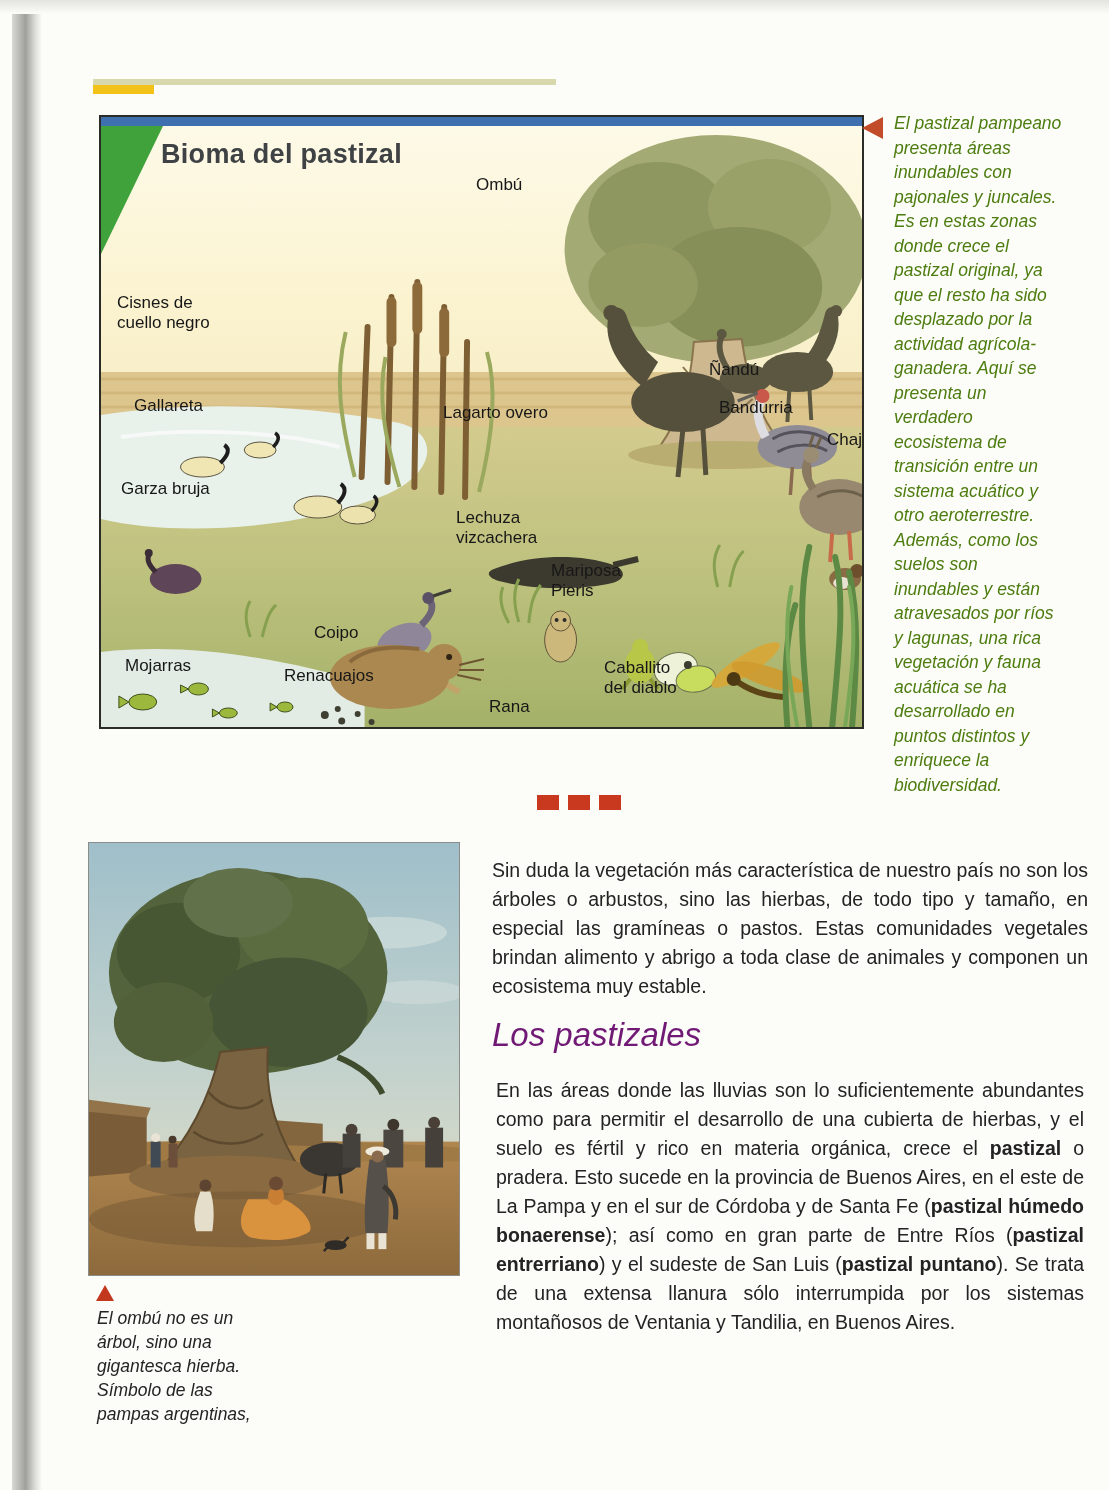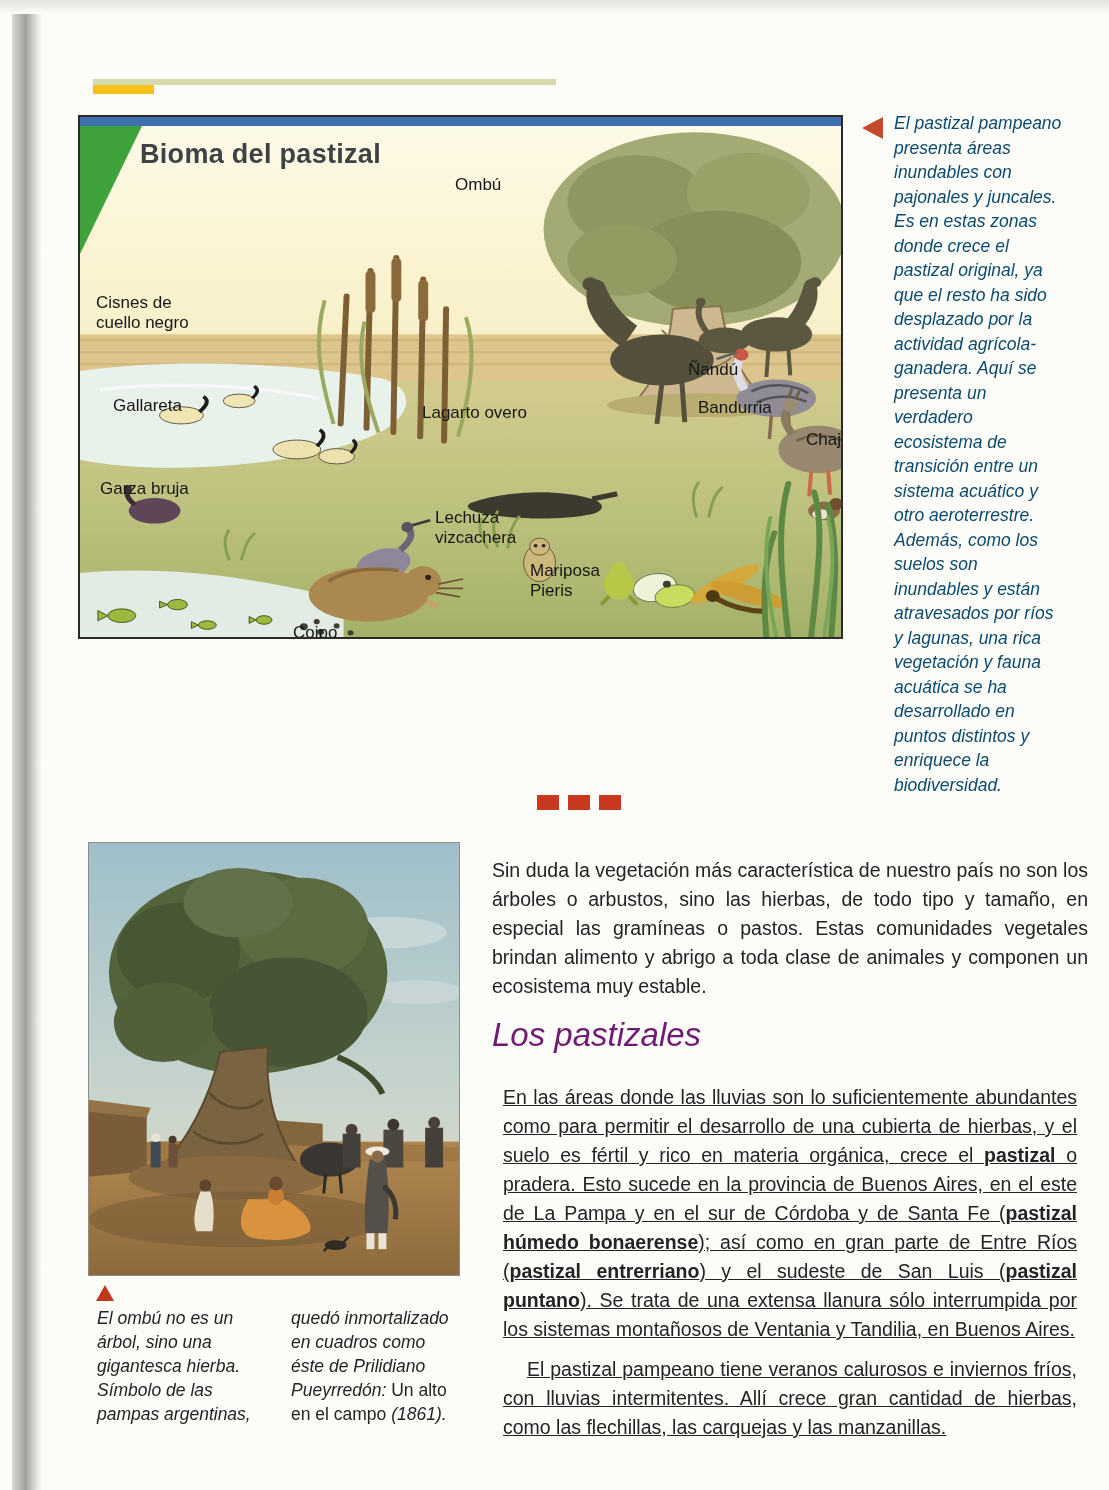--- a/index.html
+++ b/index.html
@@ -15,38 +15,38 @@
   .scan-edge-top{position:absolute;left:0;top:0;width:100%;height:14px;
     background:linear-gradient(to bottom,#e3e3e0,#fcfcf9);}
 
   
   .header{position:absolute;left:93px;top:42px;font-size:24px;color:#3d3d3d;letter-spacing:.3px;}
   .header .num{margin-right:14px;}
   .rule-khaki{position:absolute;left:93px;top:79px;width:463px;height:6px;background:#d7d9ad;}
   .rule-yellow{position:absolute;left:93px;top:85px;width:61px;height:9px;background:#f2c218;}
 
   
-  .panel{position:absolute;left:78px;top:115px;width:765px;height:524px;
+  .panel{position:absolute;left:99px;top:115px;width:765px;height:614px;
     border:2px solid #2b2b27;box-sizing:border-box;background:#f8f1cf;overflow:hidden;}
   .panel .bluebar{position:absolute;left:0;top:0;width:100%;height:9px;background:#3e6fae;z-index:3;}
   .panel .greentri{position:absolute;left:0;top:9px;width:62px;height:128px;z-index:3;
     background:#3fa23b;clip-path:polygon(0 0,100% 0,0 100%);}
   .panel .scene{position:absolute;left:0;top:0;width:100%;height:100%;z-index:1;}
   .panel-title{position:absolute;left:60px;top:22px;z-index:4;
     font-size:27px;font-weight:bold;color:#3e4244;letter-spacing:.3px;}
   .labels-layer{position:absolute;left:0;top:0;width:100%;height:100%;z-index:4;}
   .scene-label{position:absolute;font-size:17px;line-height:20px;
     color:#171717;white-space:pre-line;}
 
   
   .side-pointer{position:absolute;left:862px;top:117px;width:0;height:0;
     border-top:11px solid transparent;border-bottom:11px solid transparent;
     border-right:21px solid #c24b2a;}
   .sidebar-text{position:absolute;left:894px;top:111px;width:172px;
-    font-style:italic;font-size:17.5px;line-height:24.5px;color:#0c4a6e;}
+    font-style:italic;font-size:17.5px;line-height:24.5px;color:#4d7c0f;}
 
   
   .section-title{position:absolute;left:93px;top:742px;width:972px;text-align:center;
     font-size:34px;font-weight:bold;color:#45494b;letter-spacing:.4px;}
   .section-squares{position:absolute;left:93px;top:795px;width:972px;
     display:flex;justify-content:center;gap:9px;}
   .sq{width:22px;height:15px;background:#c8391f;}
 
   
   .painting{position:absolute;left:88px;top:842px;width:372px;height:434px;
@@ -61,21 +61,21 @@
   .caption .col2{width:166px;}
   .caption .r, .r{font-style:normal;}
 
   
   .intro{position:absolute;left:492px;top:836px;width:596px;
     font-size:19.5px;line-height:29px;color:#232323;text-align:justify;}
   .subheading{position:absolute;left:492px;top:1016px;
     font-size:33px;font-weight:normal;font-style:italic;color:#701a75;}
   .bodytext{position:absolute;left:492px;top:1072px;width:596px;
     font-size:19.5px;line-height:29px;color:#232323;text-align:justify;}
-  .bodytext p{margin:11px;text-decoration:underline;}
+  .bodytext p{margin:4px;}
   .bodytext p.indent{text-indent:24px;}
   .b{font-weight:bold;}
 </style>
 </head>
 <body>
 
 <div class="page">
   <div class="scan-edge"></div>
   <div class="scan-edge-top"></div>
 
@@ -366,22 +366,20 @@
         <circle cx="84" cy="298" r="4" fill="#4a3a2c"></circle>
 
         <ellipse cx="248" cy="404" rx="11" ry="5" fill="#2f2b27"></ellipse>
         <path d="M256,401 L261,396 M240,406 L236,410" stroke="#2f2b27" stroke-width="2.5"></path>
       </g>
     </svg>
   </div>
   <div class="caption-marker"></div>
   <div class="caption">
     <div class="col1">El ombú no es un árbol, sino una gigantesca hierba. Símbolo de las pampas argentinas,</div>
-    <div class="col2"><span>quedó inmortalizado en cuadros como éste de Prilidiano Pueyrredón: </span><span class="r">Un alto en el campo </span><span>(1861).</span></div>
   </div>
 
   <p class="intro">Sin duda la vegetación más característica de nuestro país no son los árboles o arbustos, sino las hierbas, de todo tipo y tamaño, en especial las gramíneas o pastos. Estas comunidades vegetales brindan alimento y abrigo a toda clase de animales y componen un ecosistema muy estable.</p>
   <div class="subheading">Los pastizales</div>
   <div class="bodytext">
     <p><span>En las áreas donde las lluvias son lo suficientemente abundantes como para permitir el desarrollo de una cubierta de hierbas, y el suelo es fértil y rico en materia orgánica, crece el </span><span class="b">pastizal</span><span> o pradera. Esto sucede en la provincia de Buenos Aires, en el este de La Pampa y en el sur de Córdoba y de Santa Fe (</span><span class="b">pastizal húmedo bonaerense</span><span>); así como en gran parte de Entre Ríos (</span><span class="b">pastizal entrerriano</span><span>) y el sudeste de San Luis (</span><span class="b">pastizal puntano</span><span>). Se trata de una extensa llanura sólo interrumpida por los sistemas montañosos de Ventania y Tandilia, en Buenos Aires.</span></p>
-    <p class="indent">El pastizal pampeano tiene veranos calurosos e inviernos fríos, con lluvias intermitentes. Allí crece gran cantidad de hierbas, como las flechillas, las carquejas y las manzanillas.</p>
   </div>
 </div>
 
 </body></html>

